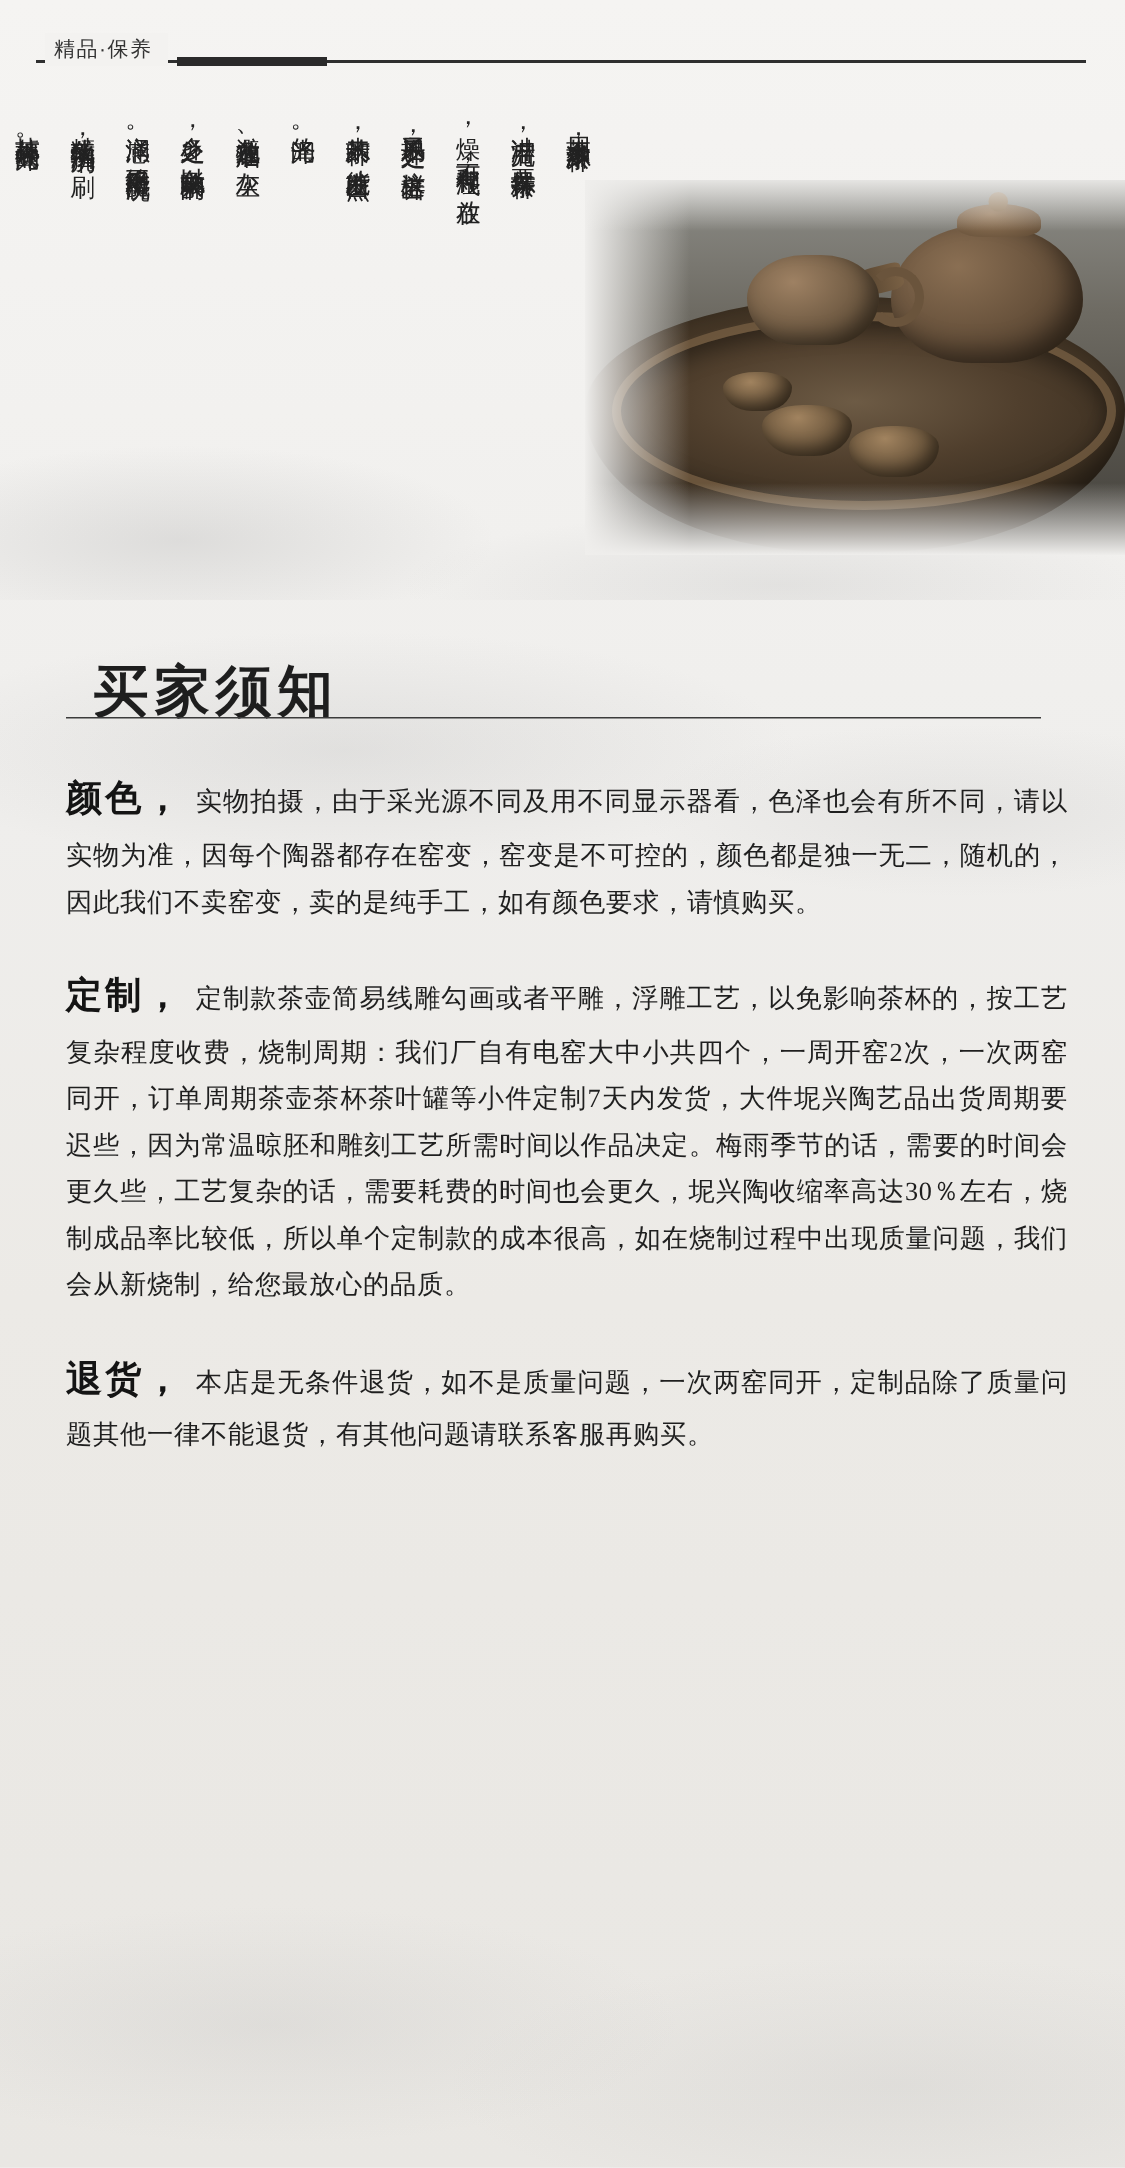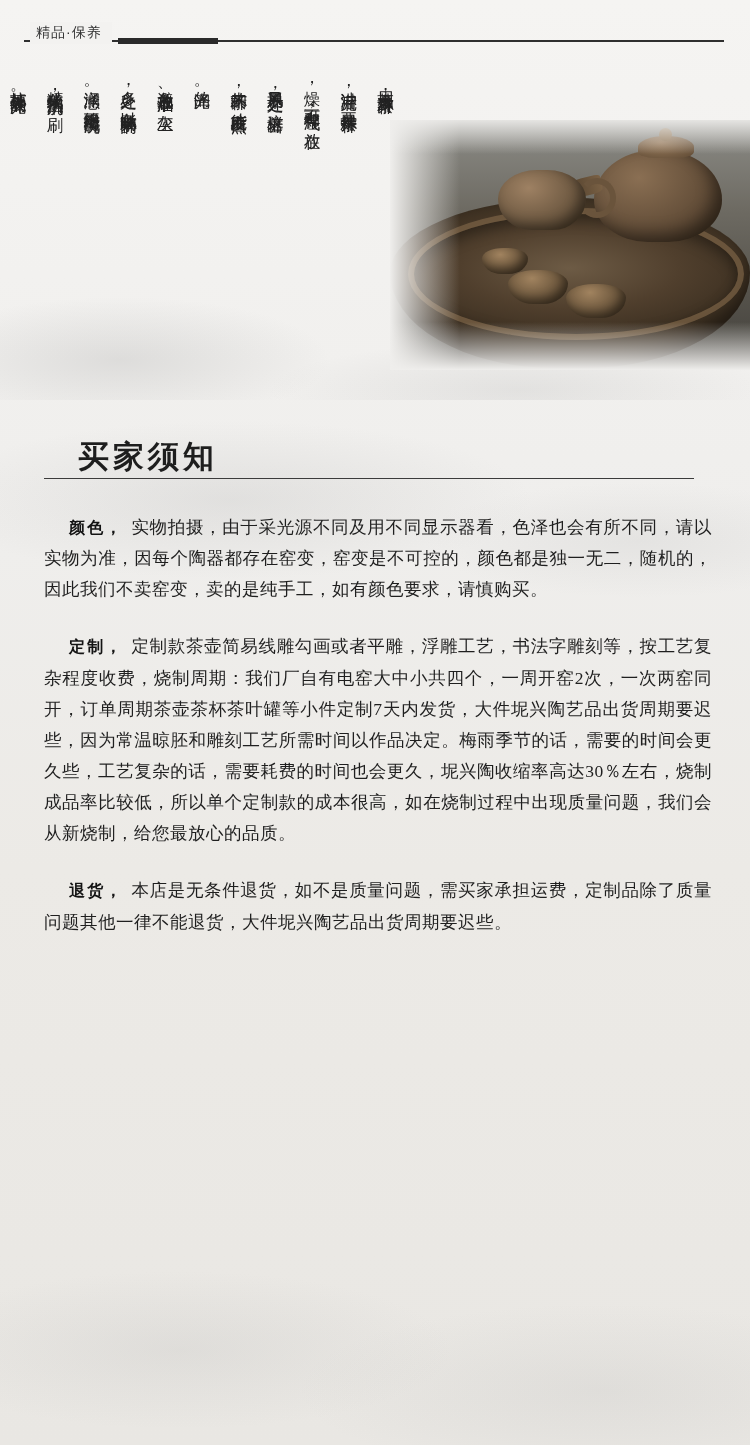--- a/index.html
+++ b/index.html
@@ -226,53 +226,51 @@
     position: absolute;
     left: 44px;
     top: 430px;
     width: 668px;
   }
   .notice-title-row {
     position: relative;
     height: 56px;
   }
   .notice-title {
-    font-size: 31px;
+    font-size: 37px;
     font-weight: bold;
     letter-spacing: 4px;
     color: #1e1e1e;
     font-family: "Liberation Serif", "DejaVu Serif", serif;
     position: absolute;
     left: 18px;
     top: 6px;
-    margin-left: 16px;
   }
   .notice-underline {
     position: absolute;
     left: 0;
     top: 48px;
     width: 650px;
     height: 1px;
     background: #3b3b3b;
   }
   .sec {
     margin-top: 26px;
     font-size: 17.5px;
     line-height: 1.78;
     text-align: justify;
     color: #1f1f1f;
     letter-spacing: 0.5px;
   }
   .sec-label {
-    font-size: 16px;
+    font-size: 24px;
     font-weight: bold;
     letter-spacing: 2px;
     margin-right: 8px;
     color: #141414;
-    margin-left: 25px;
   }
   .phone {
     letter-spacing: 1px;
   }
 </style>
 </head>
 <body>
 
 <div class="page">
 
@@ -321,22 +319,22 @@
       <div class="notice-title">买家须知</div>
       <div class="notice-underline"></div>
     </div>
 
     <div class="sec">
       <span class="sec-label">颜色，</span><span>实物拍摄，由于采光源不同及用不同显示器看，色泽也会有所不同，请以实物为准，因每个陶器都存在窑变，窑变是不可控的，颜色都是独一无二，随机的，因此我们不卖窑变，卖的是纯手工，如有颜色要求，请慎购买。</span>
     </div>
 
 
     <div class="sec">
-      <span class="sec-label">定制，</span><span>定制款茶壶简易线雕勾画或者平雕，浮雕工艺，书法字雕刻等，按工艺复杂程度收费，烧制周期：我们厂自有电窑大中小共四个，一周开窑2次，一次两窑同开，订单周期茶壶茶杯茶叶罐等小件定制7天内发货，大件坭兴陶艺品出货周期要迟些，因为常温晾胚和雕刻工艺所需时间以作品决定。梅雨季节的话，需要的时间会更久些，工艺复杂的话，需要耗费的时间也会更久，坭兴陶收缩率高达30％左右，烧制成品率比较低，所以单个定制款的成本很高，如在烧制过程中出现质量问题，我们会从新烧制，给您最放心的品质。</span>
+      <span class="sec-label">定制，</span><span>定制款茶壶简易线雕勾画或者平雕，浮雕工艺，以免影响茶杯的，按工艺复杂程度收费，烧制周期：我们厂自有电窑大中小共四个，一周开窑2次，一次两窑同开，订单周期茶壶茶杯茶叶罐等小件定制7天内发货，大件坭兴陶艺品出货周期要迟些，因为常温晾胚和雕刻工艺所需时间以作品决定。梅雨季节的话，需要的时间会更久些，工艺复杂的话，需要耗费的时间也会更久，坭兴陶收缩率高达30％左右，烧制成品率比较低，所以单个定制款的成本很高，如在烧制过程中出现质量问题，我们会从新烧制，给您最放心的品质。</span>
     </div>
 
 
     <div class="sec">
-      <span class="sec-label">退货，</span><span>本店是无条件退货，如不是质量问题，需买家承担运费，定制品除了质量问题其他一律不能退货，大件坭兴陶艺品出货周期要迟些。</span>
+      <span class="sec-label">退货，</span><span>本店是无条件退货，如不是质量问题，一次两窑同开，定制品除了质量问题其他一律不能退货，有其他问题请联系客服再购买。</span>
     </div>
   </div>
 
 </div>
 
 </body></html>

